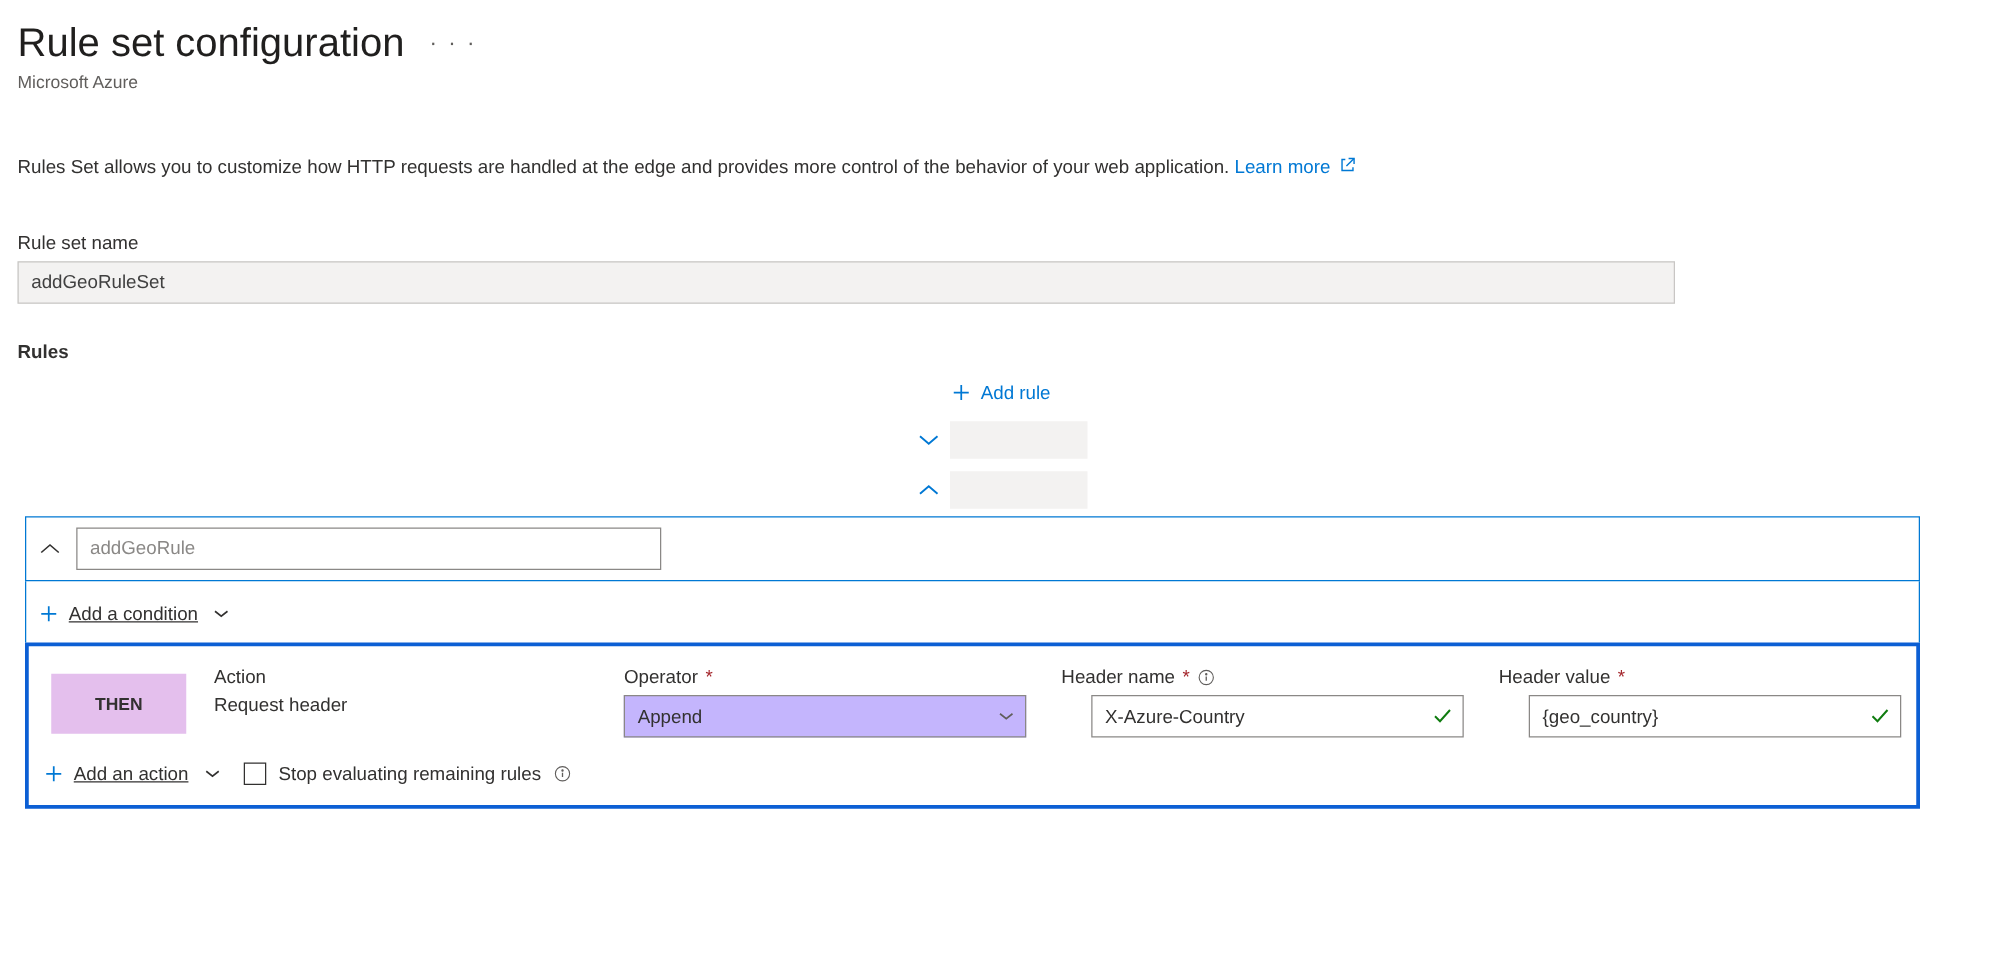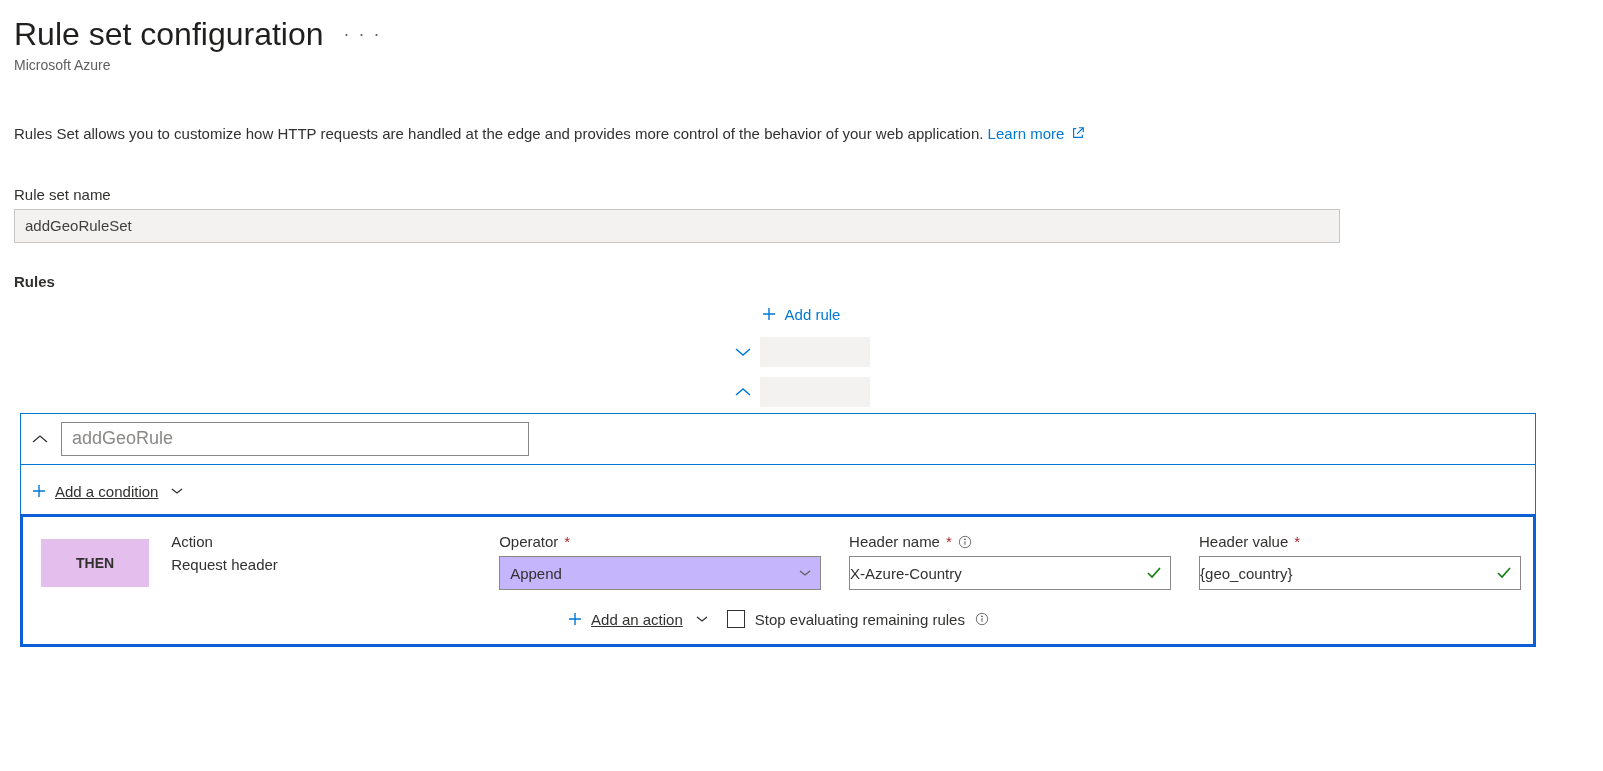--- a/index.html
+++ b/index.html
@@ -129,21 +129,21 @@
     }
     .collapse-icon {
       color: #323130;
       cursor: pointer;
       display: inline-flex;
     }
     .rule-name-input {
       flex: 0 0 468px;
       width: 468px;
       padding: 16px 10px;
-      font-size: 18px;
+      font-size: 15px;
       border: 1px solid #8a8886;
       background: #ffffff;
       color: #8a8886;
       height: 32px;
     }
     .condition-row {
       border-left: 1px solid #0078d4;
       border-right: 1px solid #0078d4;
       padding: 18px 10px 12px 10px;
     }
@@ -226,35 +226,35 @@
       transform: translateY(-50%);
       color: #605e5c;
     }
     .input-box {
       position: relative;
       border: 1px solid #8a8886;
       background: #ffffff;
       height: 34px;
       display: flex;
       align-items: center;
-      padding: 0 34px 0 0;
-      font-size: 15px;
+      padding: 0 34px 0 10px;
+      font-size: 15px;
+      margin-left: 24px;
     }
     .valid-check {
       position: absolute;
       right: 8px;
       top: 50%;
       transform: translateY(-50%);
       color: #107c10;
     }
     .footer-line {
       display: flex;
       align-items: center;
       gap: 18px;
-      justify-content: center;
     }
     .checkbox {
       width: 18px;
       height: 18px;
       border: 1px solid #323130;
       display: inline-block;
       cursor: pointer;
     }
     .stop-label {
       font-size: 15px;

